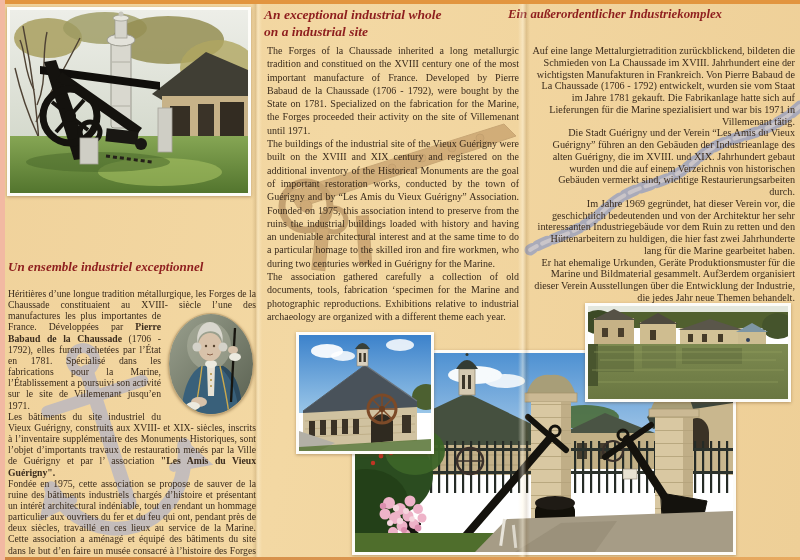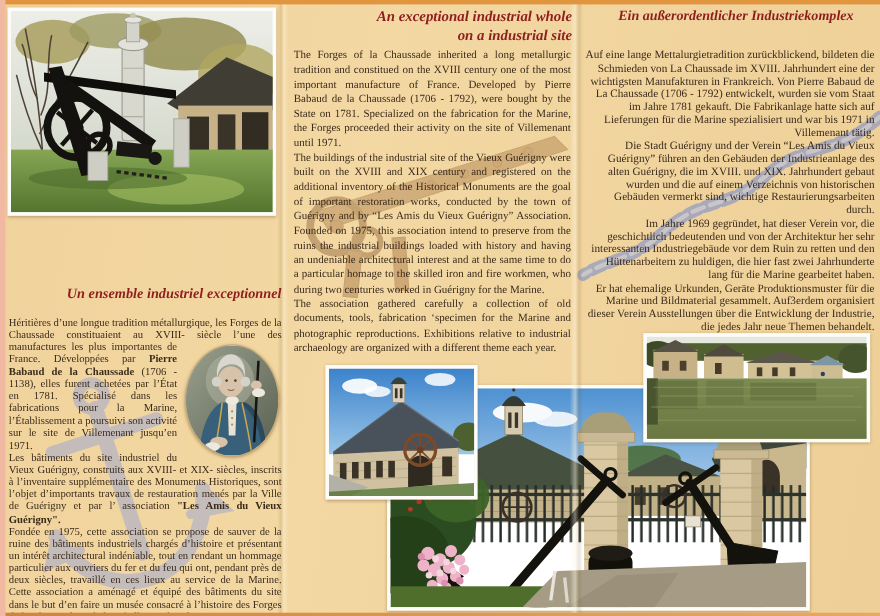--- a/index.html
+++ b/index.html
@@ -9,21 +9,21 @@
     font-family:"Liberation Serif","DejaVu Serif",serif;
   }
   
   .edge-top{position:absolute;left:0;top:0;width:800px;height:4px;background:#e2953f;z-index:40;}
   .edge-left{position:absolute;left:0;top:0;width:5px;height:560px;background:#f2b9a2;z-index:41;}
   .edge-bottom{position:absolute;left:0;bottom:0;width:800px;height:3px;background:linear-gradient(90deg,#cf8440,#e8aa60);z-index:40;}
   .fold{position:absolute;top:0;height:560px;z-index:30;pointer-events:none;}
   .fold-1{left:252px;width:10px;background:linear-gradient(90deg,rgba(110,75,25,0) 0%,rgba(110,75,25,.14) 35%,rgba(255,246,222,.40) 60%,rgba(110,75,25,0) 100%);}
   .fold-2{left:518px;width:12px;background:linear-gradient(90deg,rgba(110,75,25,0) 0%,rgba(255,248,228,.45) 40%,rgba(110,75,25,.15) 70%,rgba(110,75,25,0) 100%);}
   
-  .title{position:absolute;text-align:right;font-weight:bold;font-style:italic;color:#8e1e1e;z-index:6;}
+  .title{position:absolute;text-align:left;font-weight:bold;font-style:italic;color:#8e1e1e;z-index:6;}
   .title-left{left:8px;top:258px;width:248px;font-size:13px;line-height:17px;}
   .title-mid{left:264px;top:6px;width:256px;font-size:13.5px;line-height:17px;}
   .title-right{left:508px;top:6px;width:268px;font-size:12.8px;line-height:17px;}
   
   .body-text{position:absolute;color:#3a2b1c;z-index:6;}
   .body-text p{margin:0;}
   .col-left-body{left:8px;top:288px;width:248px;font-size:9.7px;line-height:11.15px;text-align:justify;}
   .col-mid-body{left:267px;top:44px;width:252px;font-size:10px;line-height:13.3px;text-align:justify;}
   .col-right-body{left:532px;top:45px;width:263px;font-size:10.2px;line-height:11.75px;text-align:right;}
   .bold{font-weight:bold;}
@@ -176,21 +176,21 @@
               <circle cx="54" cy="33" r="4.5" fill="#d4d2c9"></circle>
               <circle cx="37" cy="32" r="1.2" fill="#54422f"></circle>
               <circle cx="45" cy="32" r="1.2" fill="#54422f"></circle>
               <path d="M38,40 Q41,42 44,40" stroke="#8a6048" stroke-width="1" fill="none"></path>
               <line x1="66" y1="14" x2="62" y2="88" stroke="#17150f" stroke-width="2.3"></line>
               <ellipse cx="64" cy="36" rx="5" ry="4" fill="#d8c2aa"></ellipse>
               <ellipse cx="66" cy="43" rx="6" ry="4" fill="#eceadf"></ellipse>
               <ellipse cx="30" cy="88" rx="8" ry="5" fill="#d8c2aa"></ellipse>
               <ellipse cx="24" cy="92" rx="7" ry="4" fill="#eceadf"></ellipse>
             </svg></span>
-        </span><span>l’une des manufactures les plus importantes de France. Développées par </span><span class="bold">Pierre Babaud de la Chaussade</span><span> (1706 - 1138), elles furent achetées par l’État en 1781.  Spécialisé dans les fabrications pour la Marine, l’Établissement a poursuivi son activité sur le site de Villemenant jusqu’en 1971.</span></p>
+        </span><span>l’une des manufactures les plus importantes de France. Développées par </span><span class="bold">Pierre Babaud de la Chaussade</span><span> (1706 - 1792), elles furent achetées par l’État en 1781.  Spécialisé dans les fabrications pour la Marine, l’Établissement a poursuivi son activité sur le site de Villemenant jusqu’en 1971.</span></p>
     <p><span>Les bâtiments du site industriel du Vieux Guérigny, construits aux XVIII- et XIX- siècles, inscrits à l’inventaire supplémentaire des Monuments Historiques, sont l’objet d’importants travaux de restauration menés par la Ville de Guérigny et par l’ association </span><span class="bold">"Les Amis du Vieux Guérigny".</span></p>
     <p>Fondée en 1975, cette association se propose de sauver de la ruine des bâtiments industriels chargés d’histoire et présentant un intérêt architectural indéniable, tout en rendant un hommage particulier aux ouvriers du fer et du feu qui ont, pendant près de deux siècles, travaillé en ces lieux au service de la Marine. Cette association  a aménagé et équipé des bâtiments du site dans le but d’en faire un musée consacré à l’histoire des Forges de la Chaussade et de la métallurgie dans le Nivernais.</p>
   </div>
 
   <div class="title title-mid">
     <div>An exceptional industrial whole</div>
     <div>on a industrial site</div>
   </div>
   <div class="body-text col-mid-body">
     <p>The Forges of la Chaussade inherited a long metallurgic tradition and constitued on the XVIII century one of the most important manufacture of France. Developed by Pierre Babaud de la Chaussade (1706 - 1792), were bought by the State on 1781. Specialized on the fabrication for the Marine, the Forges proceeded their activity on the site of Villemenant until 1971.</p>

